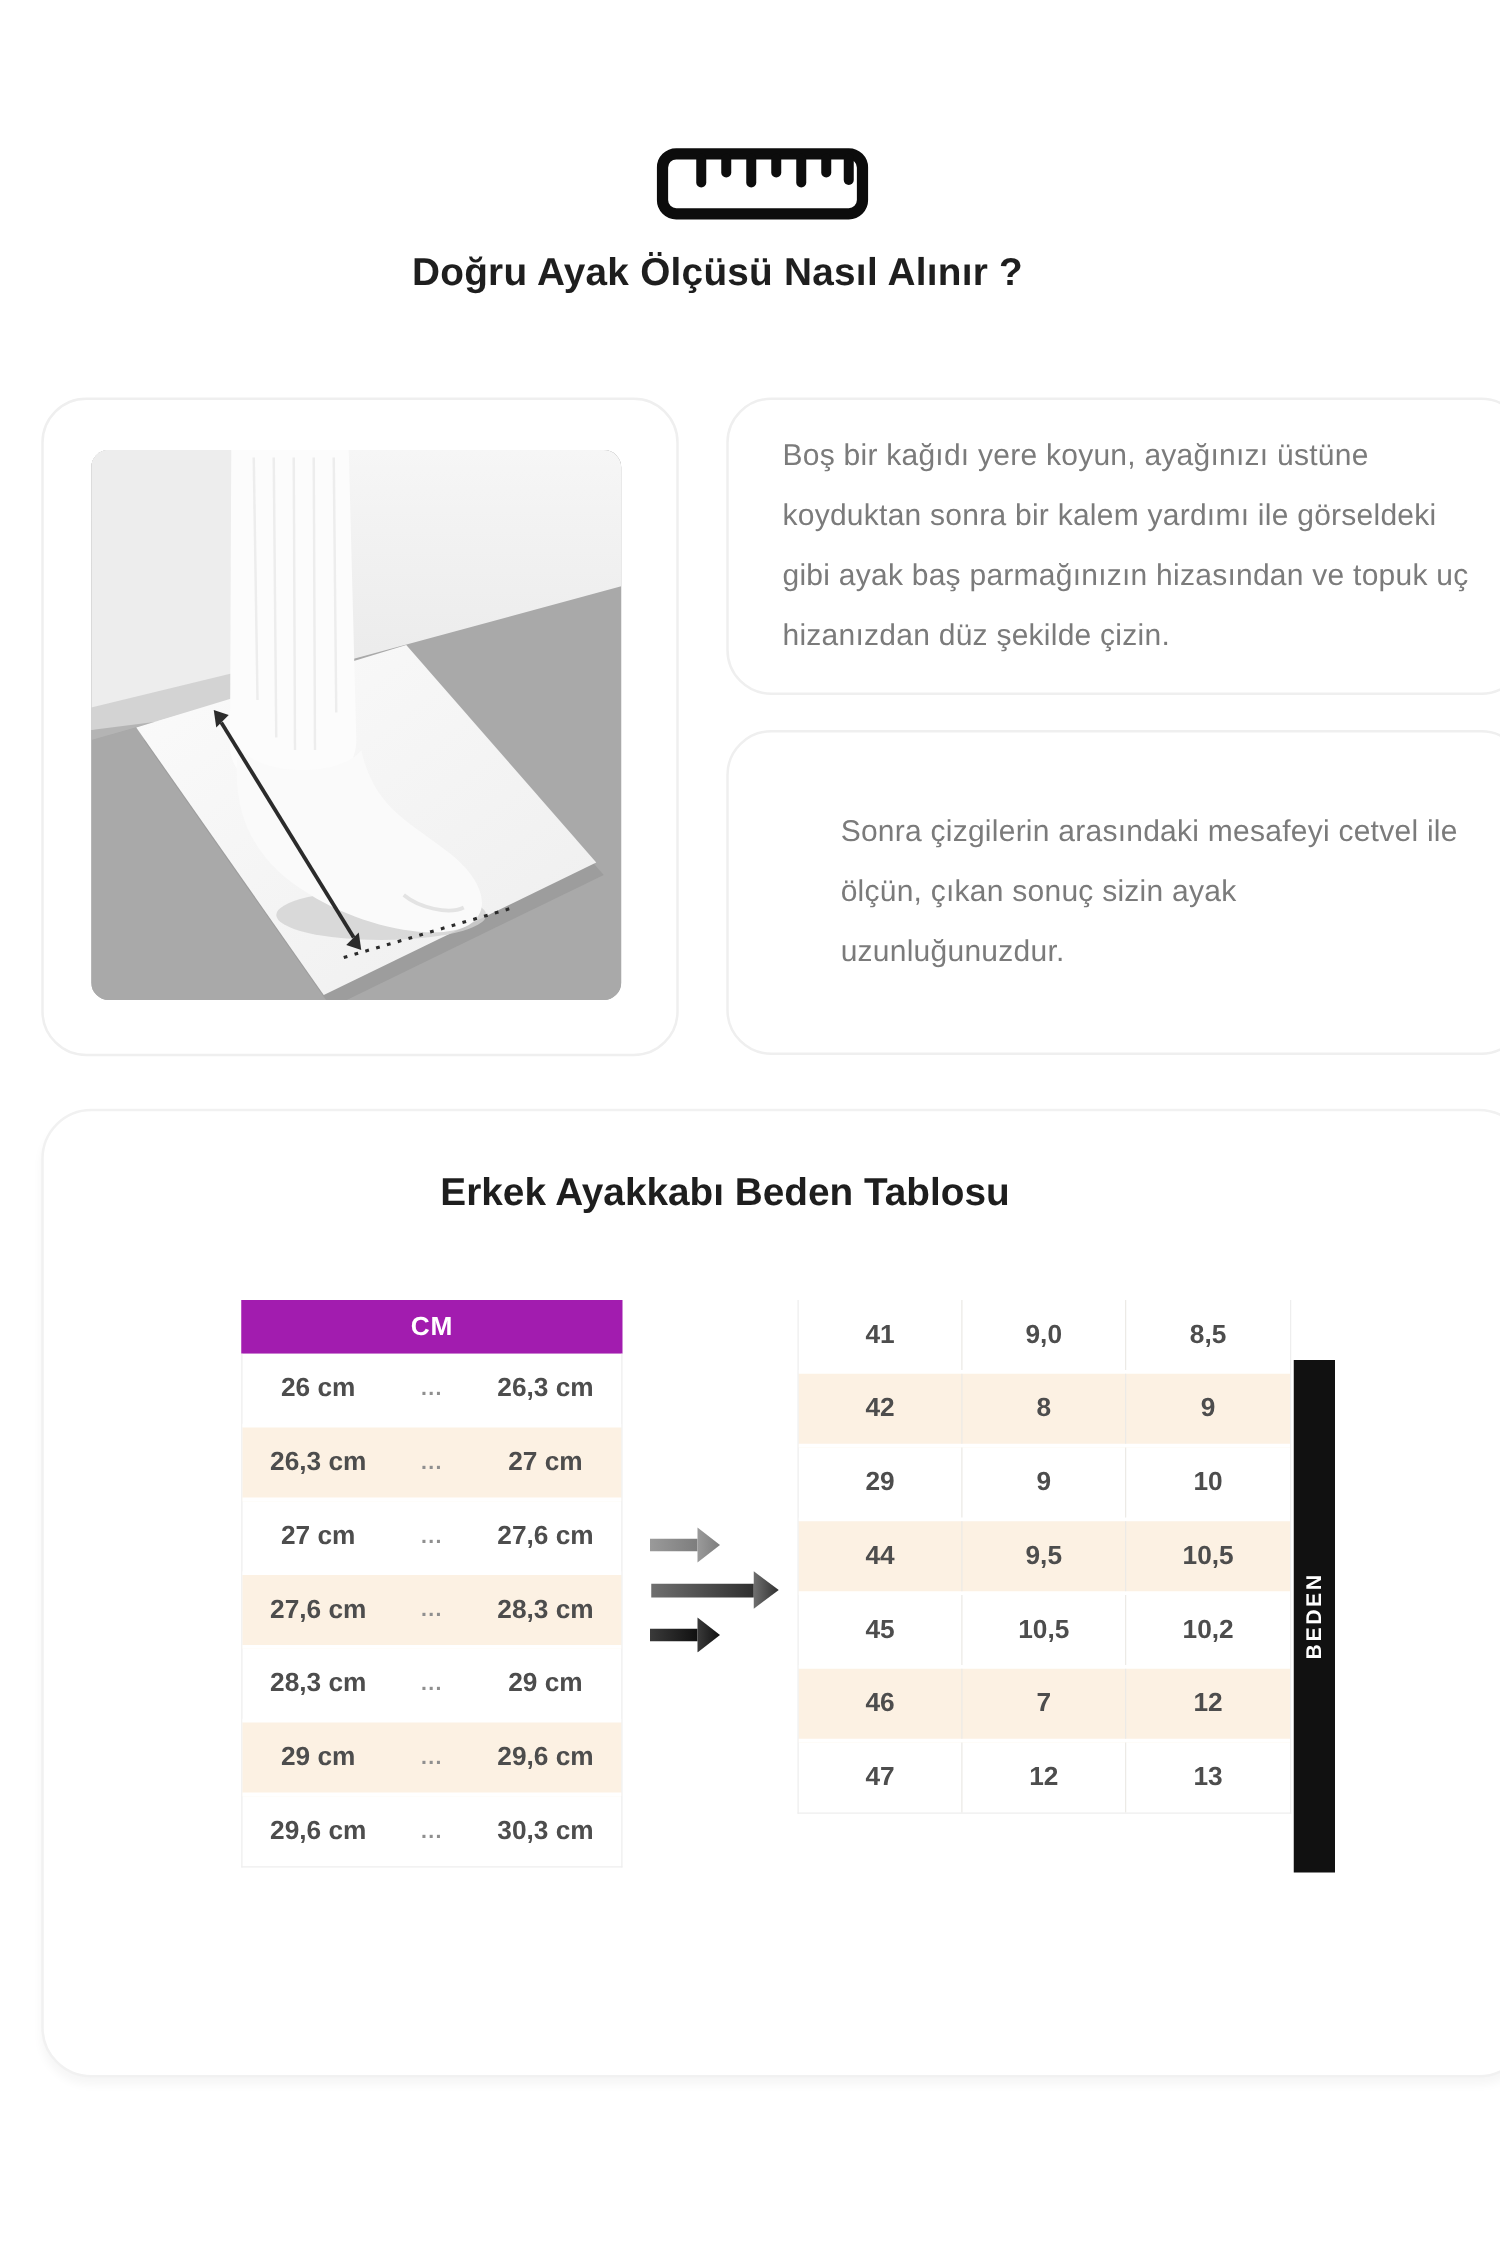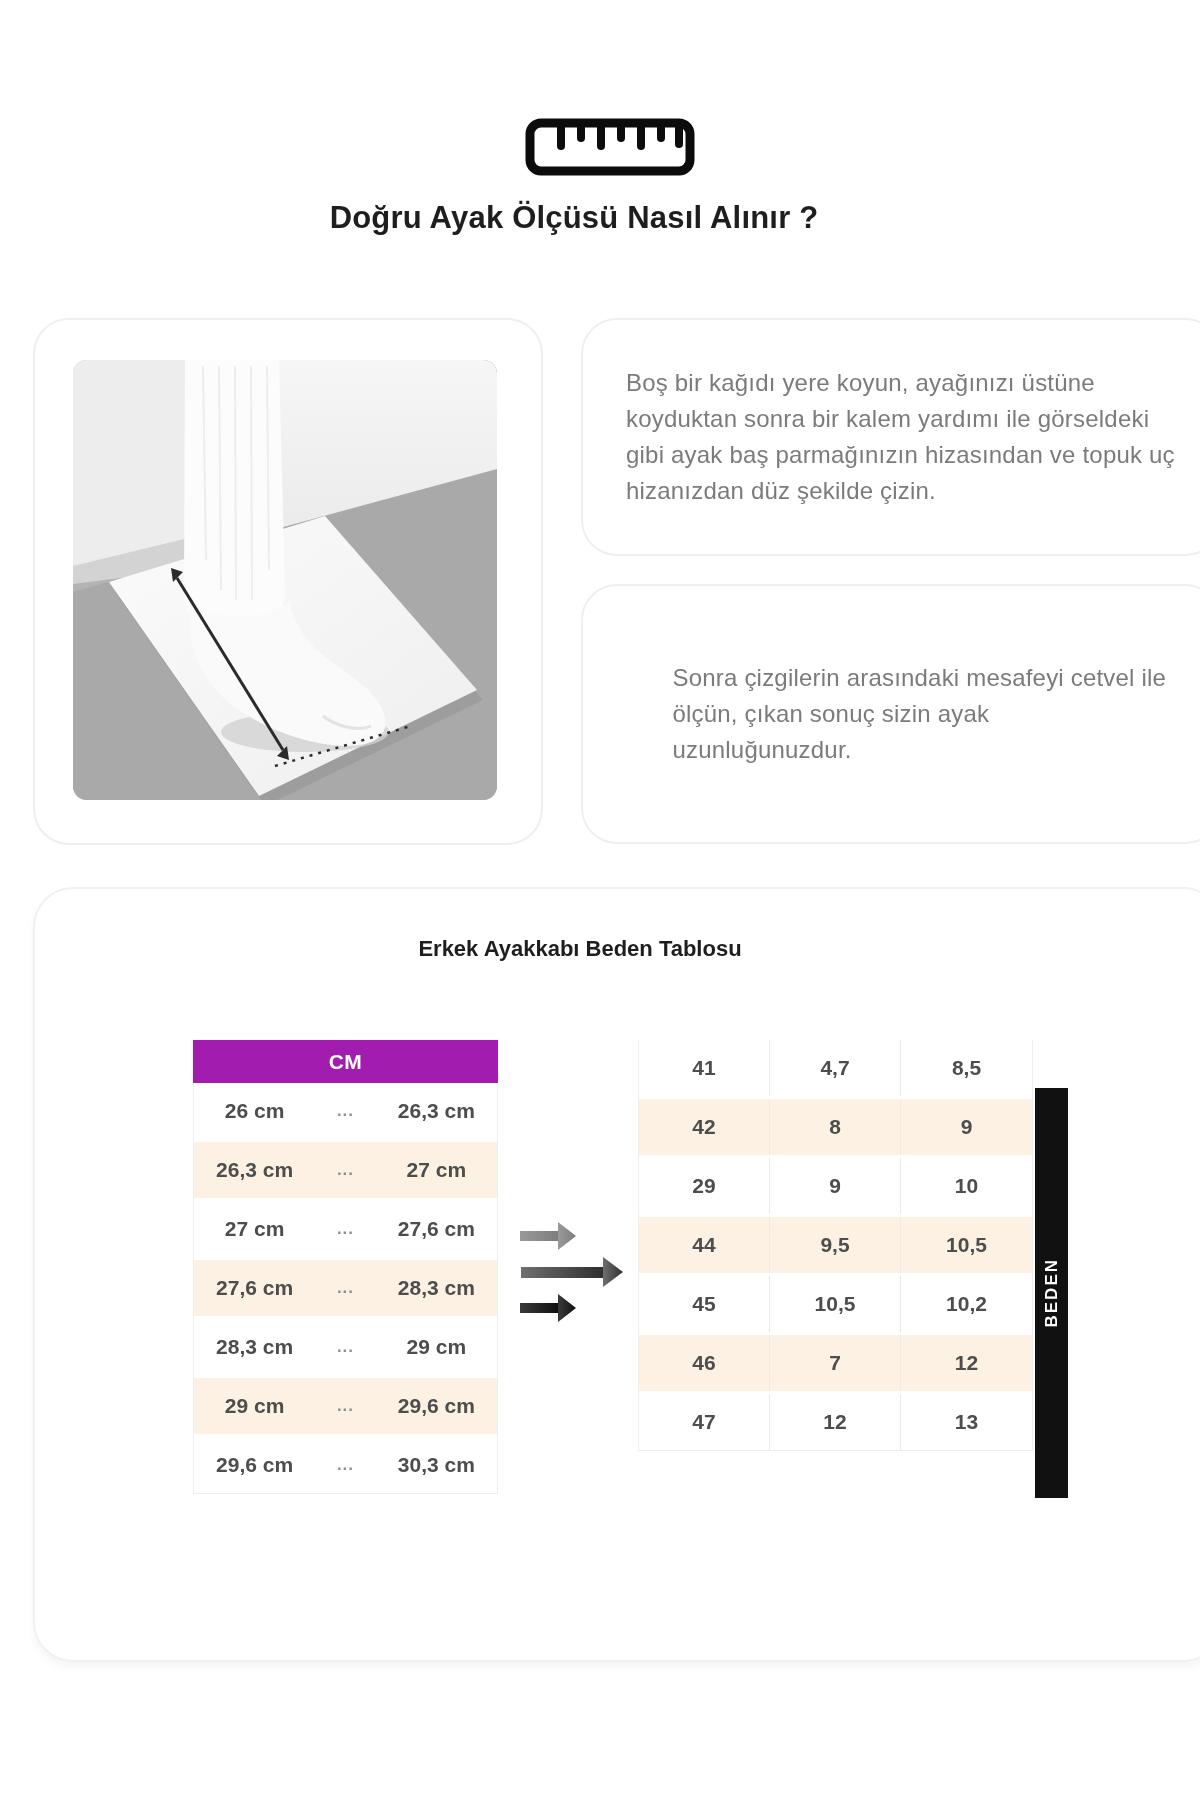--- a/index.html
+++ b/index.html
@@ -21,33 +21,33 @@
     position:absolute;left:38px;top:40px;width:424px;height:440px;
     border-radius:14px;overflow:hidden;background:#ababab;
   }
   .textbox{
     position:absolute;left:553px;width:640px;background:#fff;box-sizing:border-box;
     border:2px solid #efefef;border-radius:36px;display:flex;align-items:center;
   }
   .textbox.b1{top:318px;height:238px;}
   .textbox.b2{top:584px;height:260px;justify-content:center;}
   .textbox p{
-    margin:0 0 0 43px;font-size:24px;line-height:36px;color:#7b7b7b;letter-spacing:.2px;
+    margin:0 0 0 43px;font-size:24px;line-height:48px;color:#7b7b7b;letter-spacing:.2px;
   }
   .textbox.b1 p{width:568px;}
   .textbox.b2 p{width:500px;}
   
   .size-card{
     position:absolute;left:5px;top:887px;width:1190px;height:775px;
     border:2px solid #f1f1f1;border-radius:40px;background:#fff;box-sizing:border-box;
     box-shadow:0 6px 8px rgba(0,0,0,0.04);
   }
   .section-title{
     position:absolute;left:0;top:936px;width:1104px;text-align:center;
-    font-size:22px;font-weight:bold;color:#1e1e1e;
+    font-size:31px;font-weight:bold;color:#1e1e1e;
   }
   .tbl{position:absolute;top:1040px;}
   .tbl .thead{
     height:43px;background:#a21caf;color:#ffffff;display:grid;align-items:center;
     font-size:21px;font-weight:bold;letter-spacing:.5px;text-align:center;
   }
   .rows-box{border:1px solid #eeeeee;border-top:none;background:#fff;}
   .trow{height:56px;display:grid;align-items:center;text-align:center;border-bottom:3px solid #ffffff;}
   .trow:last-child{border-bottom:none;}
   .trow.alt{background:#fcf1e3;}
@@ -225,21 +225,21 @@
           <rect x="2" y="87" width="38" height="10"></rect>
           <polygon points="40,78 58,92 40,106"></polygon>
         </g>
     </svg>
   </div>
 
   <div class="tbl size-tbl">
     <div class="rows-box">
         <div class="trow">
           <span class="cell">41</span>
-          <span class="cell">4,7</span>
+          <span class="cell">9,0</span>
           <span class="cell">8,5</span>
         </div>
         <div class="trow alt">
           <span class="cell">42</span>
           <span class="cell">8</span>
           <span class="cell">9</span>
         </div>
         <div class="trow">
           <span class="cell">29</span>
           <span class="cell">9</span>

